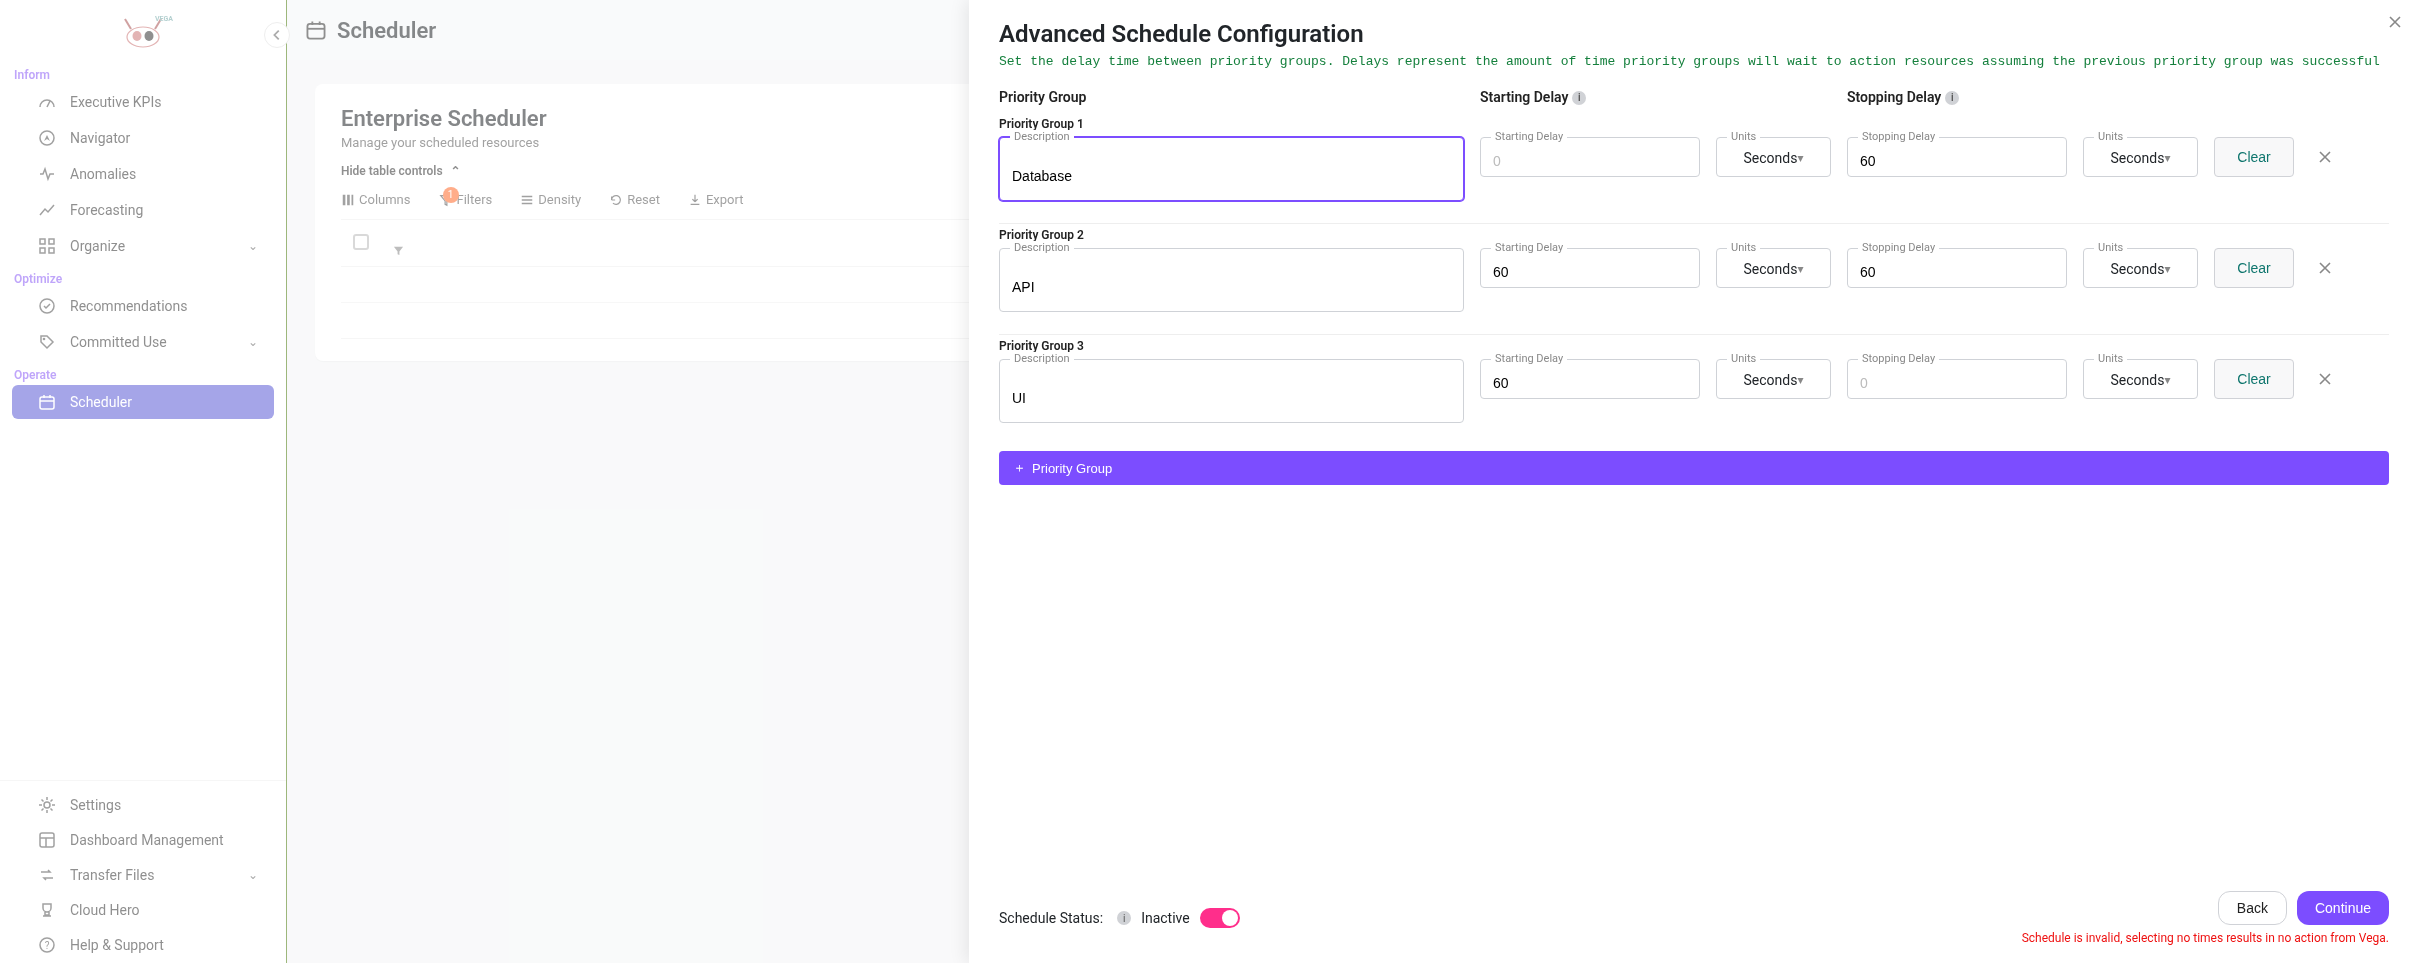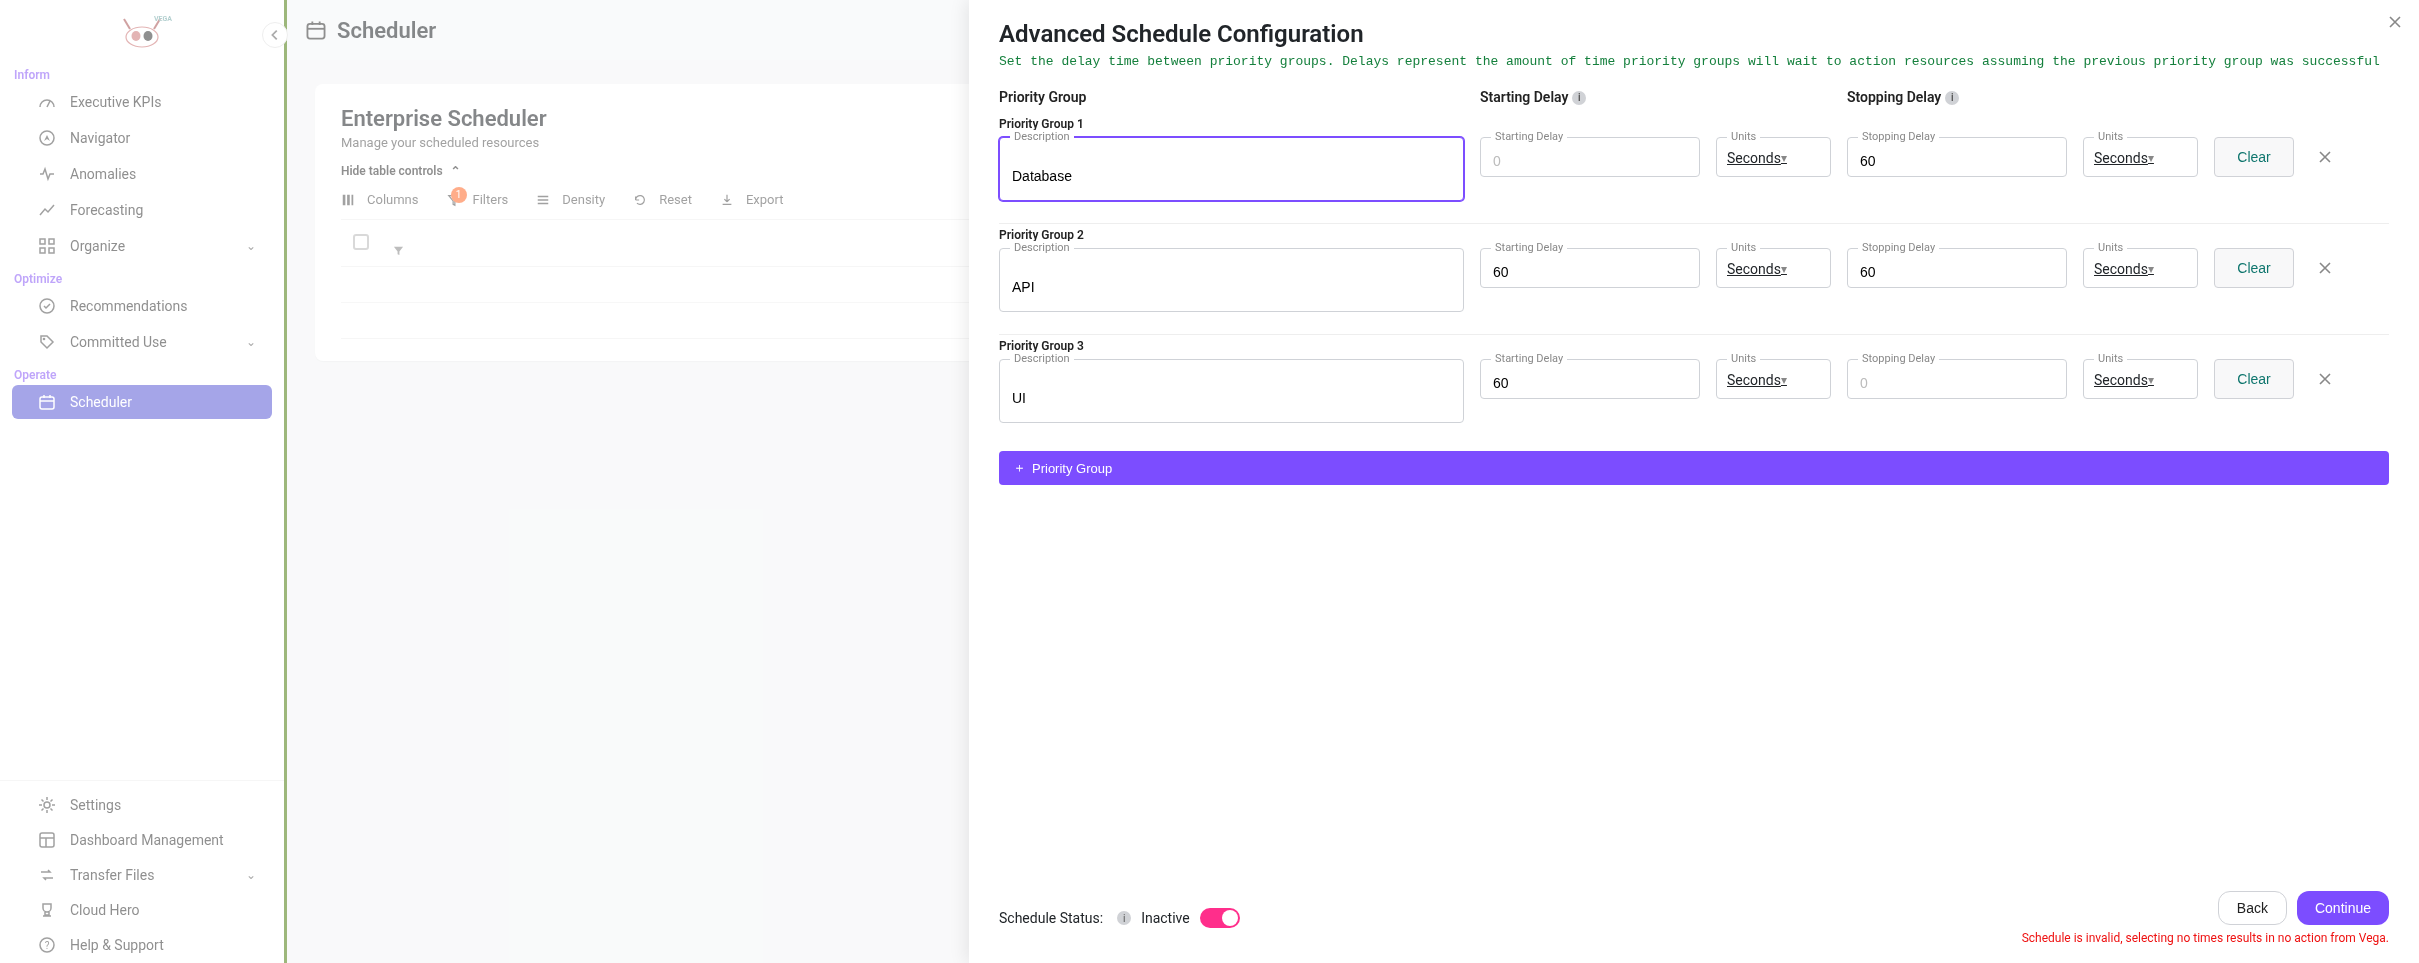--- a/index.html
+++ b/index.html
@@ -13,21 +13,21 @@
       height: 963px;
       position: relative;
     }
 
     
     .sidebar {
       position: absolute;
       left: 0; top: 0; bottom: 0;
       width: 287px;
       background: #ffffff;
-      border-right: 3px solid #4d7c0f;
+      border-right: 1px solid #4d7c0f;
       display: flex;
       flex-direction: column;
     }
     .logo-area {
       height: 60px;
       display: flex;
       align-items: center;
       justify-content: center;
       position: relative;
     }
@@ -126,21 +126,21 @@
     .card .sub { color: #555; font-size: 13px; margin-bottom: 14px;}
     .hide-controls {
       display:flex; align-items:center; gap:8px;
       font-size:12px; font-weight:600; color:#333;
       margin-bottom:8px; cursor:pointer;
     }
     .toolbar {
       display: flex; align-items: center; gap: 28px;
       padding: 6px 0 12px; color:#555; font-size:13px;
     }
-    .tb-item { display:flex; align-items:center; gap:12px; cursor:pointer;justify-content:flex-end;}
+    .tb-item { display:flex; align-items:center; gap:4px; cursor:pointer;justify-content:flex-end;}
     .filter-badge {
       position:relative; display:inline-flex;
     }
     .filter-badge .dot {
       position:absolute; top:-6px; right:-6px;
       background:#ff6a2b; color:#fff; width:16px; height:16px;
       border-radius:50%; font-size:10px; display:flex;
       align-items:center; justify-content:center;
     }
     table { width:100%; border-collapse: collapse; }
@@ -217,22 +217,22 @@
       position:absolute; top:-8px; left:10px;
       background:#fff; padding:0 4px; font-size:11px; color:#888;
     }
     .outlined input {
       border:none; outline:none; width:100%; height:100%;
       padding: 14px 12px 6px; font-size:14px; background:transparent;
     }
     .outlined.tall input { padding-top: 20px; }
     .outlined input::placeholder { color:#bbb; }
     .select-box {
-      display:flex; align-items:center; justify-content:flex-start;
-      padding: 0 10px; height:40px;text-decoration:underline;
+      display:flex; align-items:center; justify-content:center;
+      padding: 0 10px; height:40px;
     }
     .select-box .txt { font-size:14px; }
     .select-box .caret { color:#888; font-size:12px; }
     .clear-btn {
       height:40px; border:1px solid #d0d2d7; background:#f8f8f9;
       border-radius:4px; padding:0 14px; font-size:14px; color:#0f766e;
       cursor:pointer;
     }
     .row-x { display:flex; align-items:center; height:40px; color:#888; cursor:pointer; justify-content:center;}
     .add-pg {

